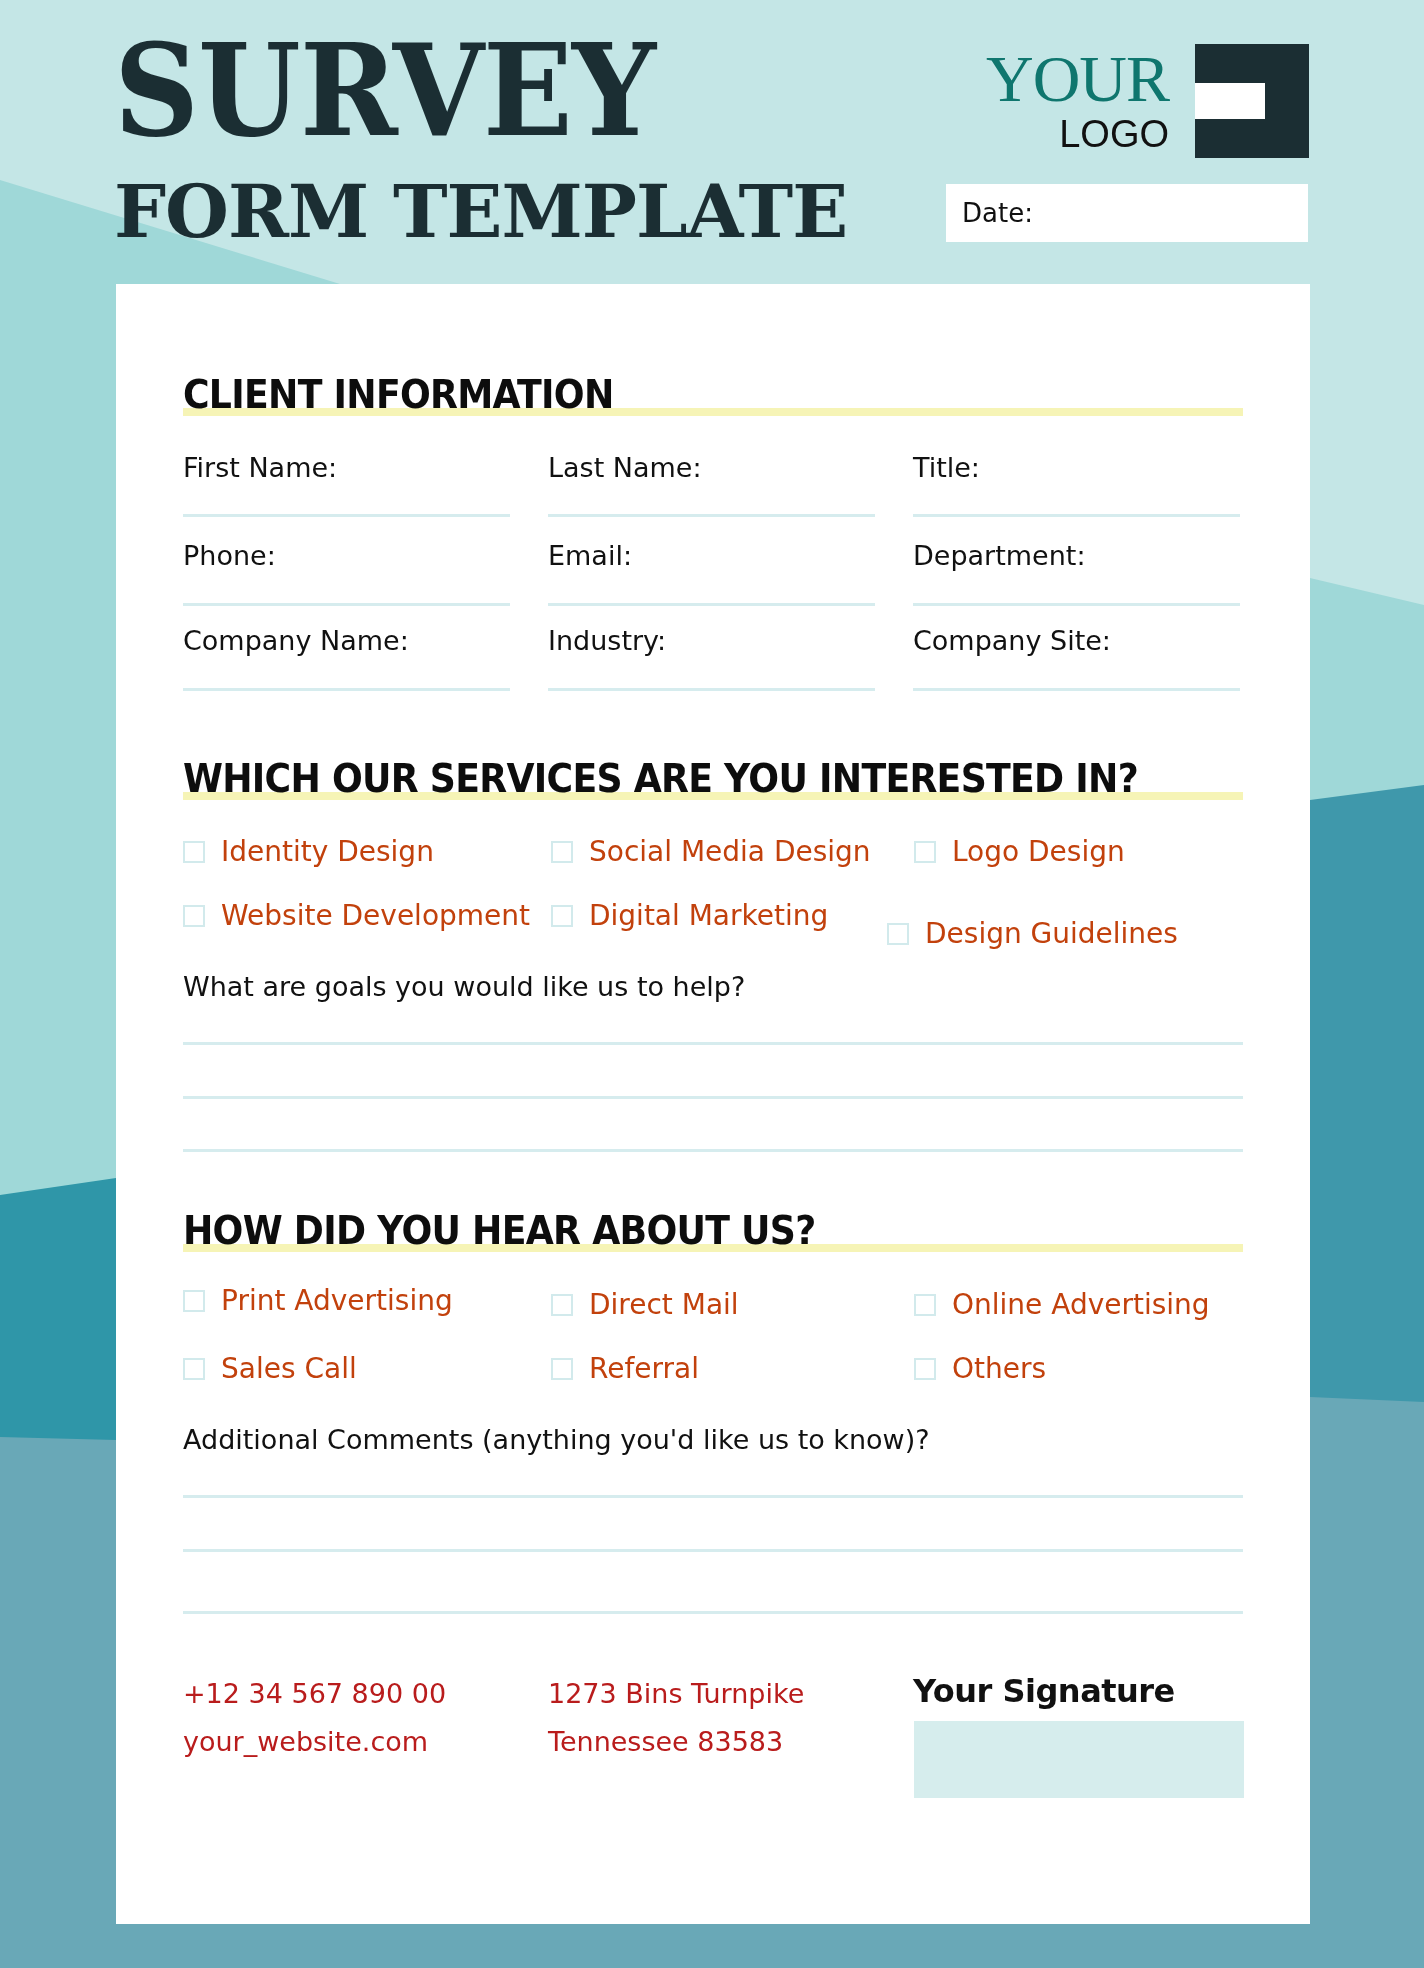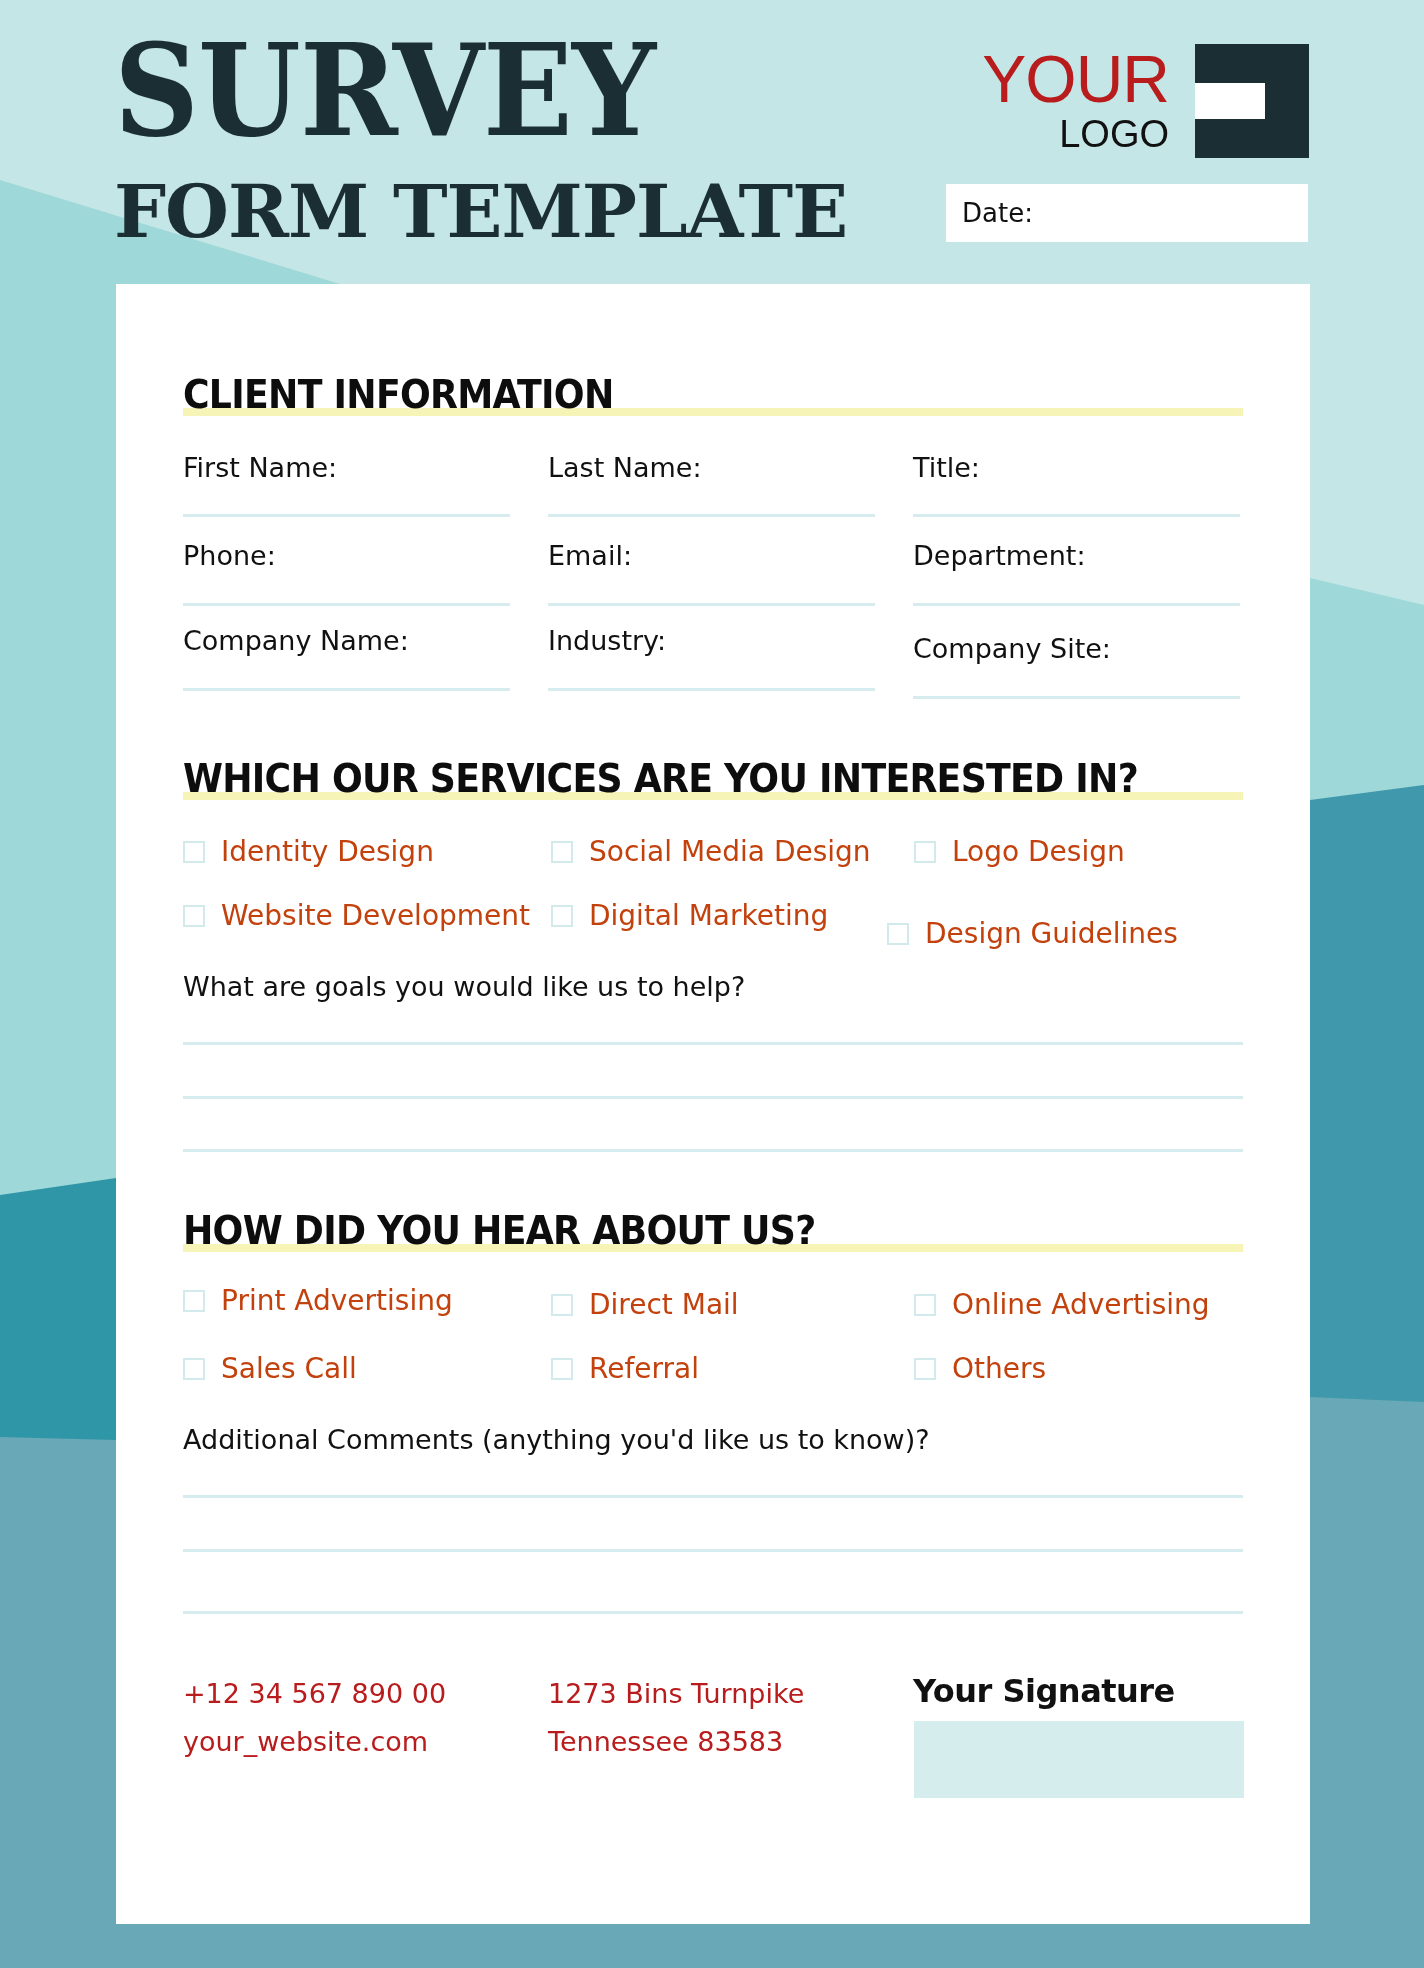--- a/index.html
+++ b/index.html
@@ -19,21 +19,21 @@
     font-weight: 900;
     color: #1b2e33;
     letter-spacing: -1px;
     z-index: 2;
     white-space: nowrap;
   }
   .title.l1 { top: 30px; font-size: 128px; line-height: 120px; transform: scaleX(0.92); transform-origin: left top; }
   .title.l2 { top: 176px; font-size: 72px; line-height: 72px; transform: scaleX(1.02); transform-origin: left top; }
 
   .logo { position: absolute; right: 115px; top: 44px; width: 330px; height: 114px; z-index: 2; }
-  .logo .your { position: absolute; right: 140px; top: 2px; font-family: Liberation Sans, sans-serif; font-size: 66px; line-height: 66px; color: #b91c1c; letter-spacing: -1px; }
+  .logo .your { position: absolute; right: 140px; top: 2px; font-family: Liberation Serif, serif; font-size: 66px; line-height: 66px; color: #0f766e; letter-spacing: -1px; }
   .logo .logotxt { position: absolute; right: 140px; top: 70px; font-family: "Liberation Sans", sans-serif; font-size: 38px; line-height: 40px; color: #111; }
   .logo .mark { position: absolute; right: 0; top: 0; width: 114px; height: 114px; background: #1b2e33; }
   .logo .mark .cut { position: absolute; left: 0; top: 39px; width: 70px; height: 36px; background: #ffffff; }
 
   .date-box {
     position: absolute; left: 946px; top: 184px; width: 362px; height: 58px;
     background: #ffffff; z-index: 2;
     padding-left: 16px; display: flex; align-items: center;
     font-size: 26px; color: #111;
   }
@@ -134,21 +134,21 @@
 </div>
 
 <div class="field" style="left:183px; top:624px;">
   <div class="lbl">Company Name:</div>
   <div class="line" style="top:64px;"></div>
 </div>
 <div class="field" style="left:548px; top:624px;">
   <div class="lbl">Industry:</div>
   <div class="line" style="top:64px;"></div>
 </div>
-<div class="field" style="left:913px; top:624px;margin-top:8px;">
+<div class="field" style="left:913px; top:624px;">
   <div class="lbl">Company Site:</div>
   <div class="line" style="top:64px;"></div>
 </div>
 
 <div class="section-h" style="top:750px;">
   <div class="hl"></div>
   <div class="txt">WHICH OUR SERVICES ARE YOU INTERESTED IN?</div>
 </div>
 
 <div class="opt" style="left:183px; top:835px;">

